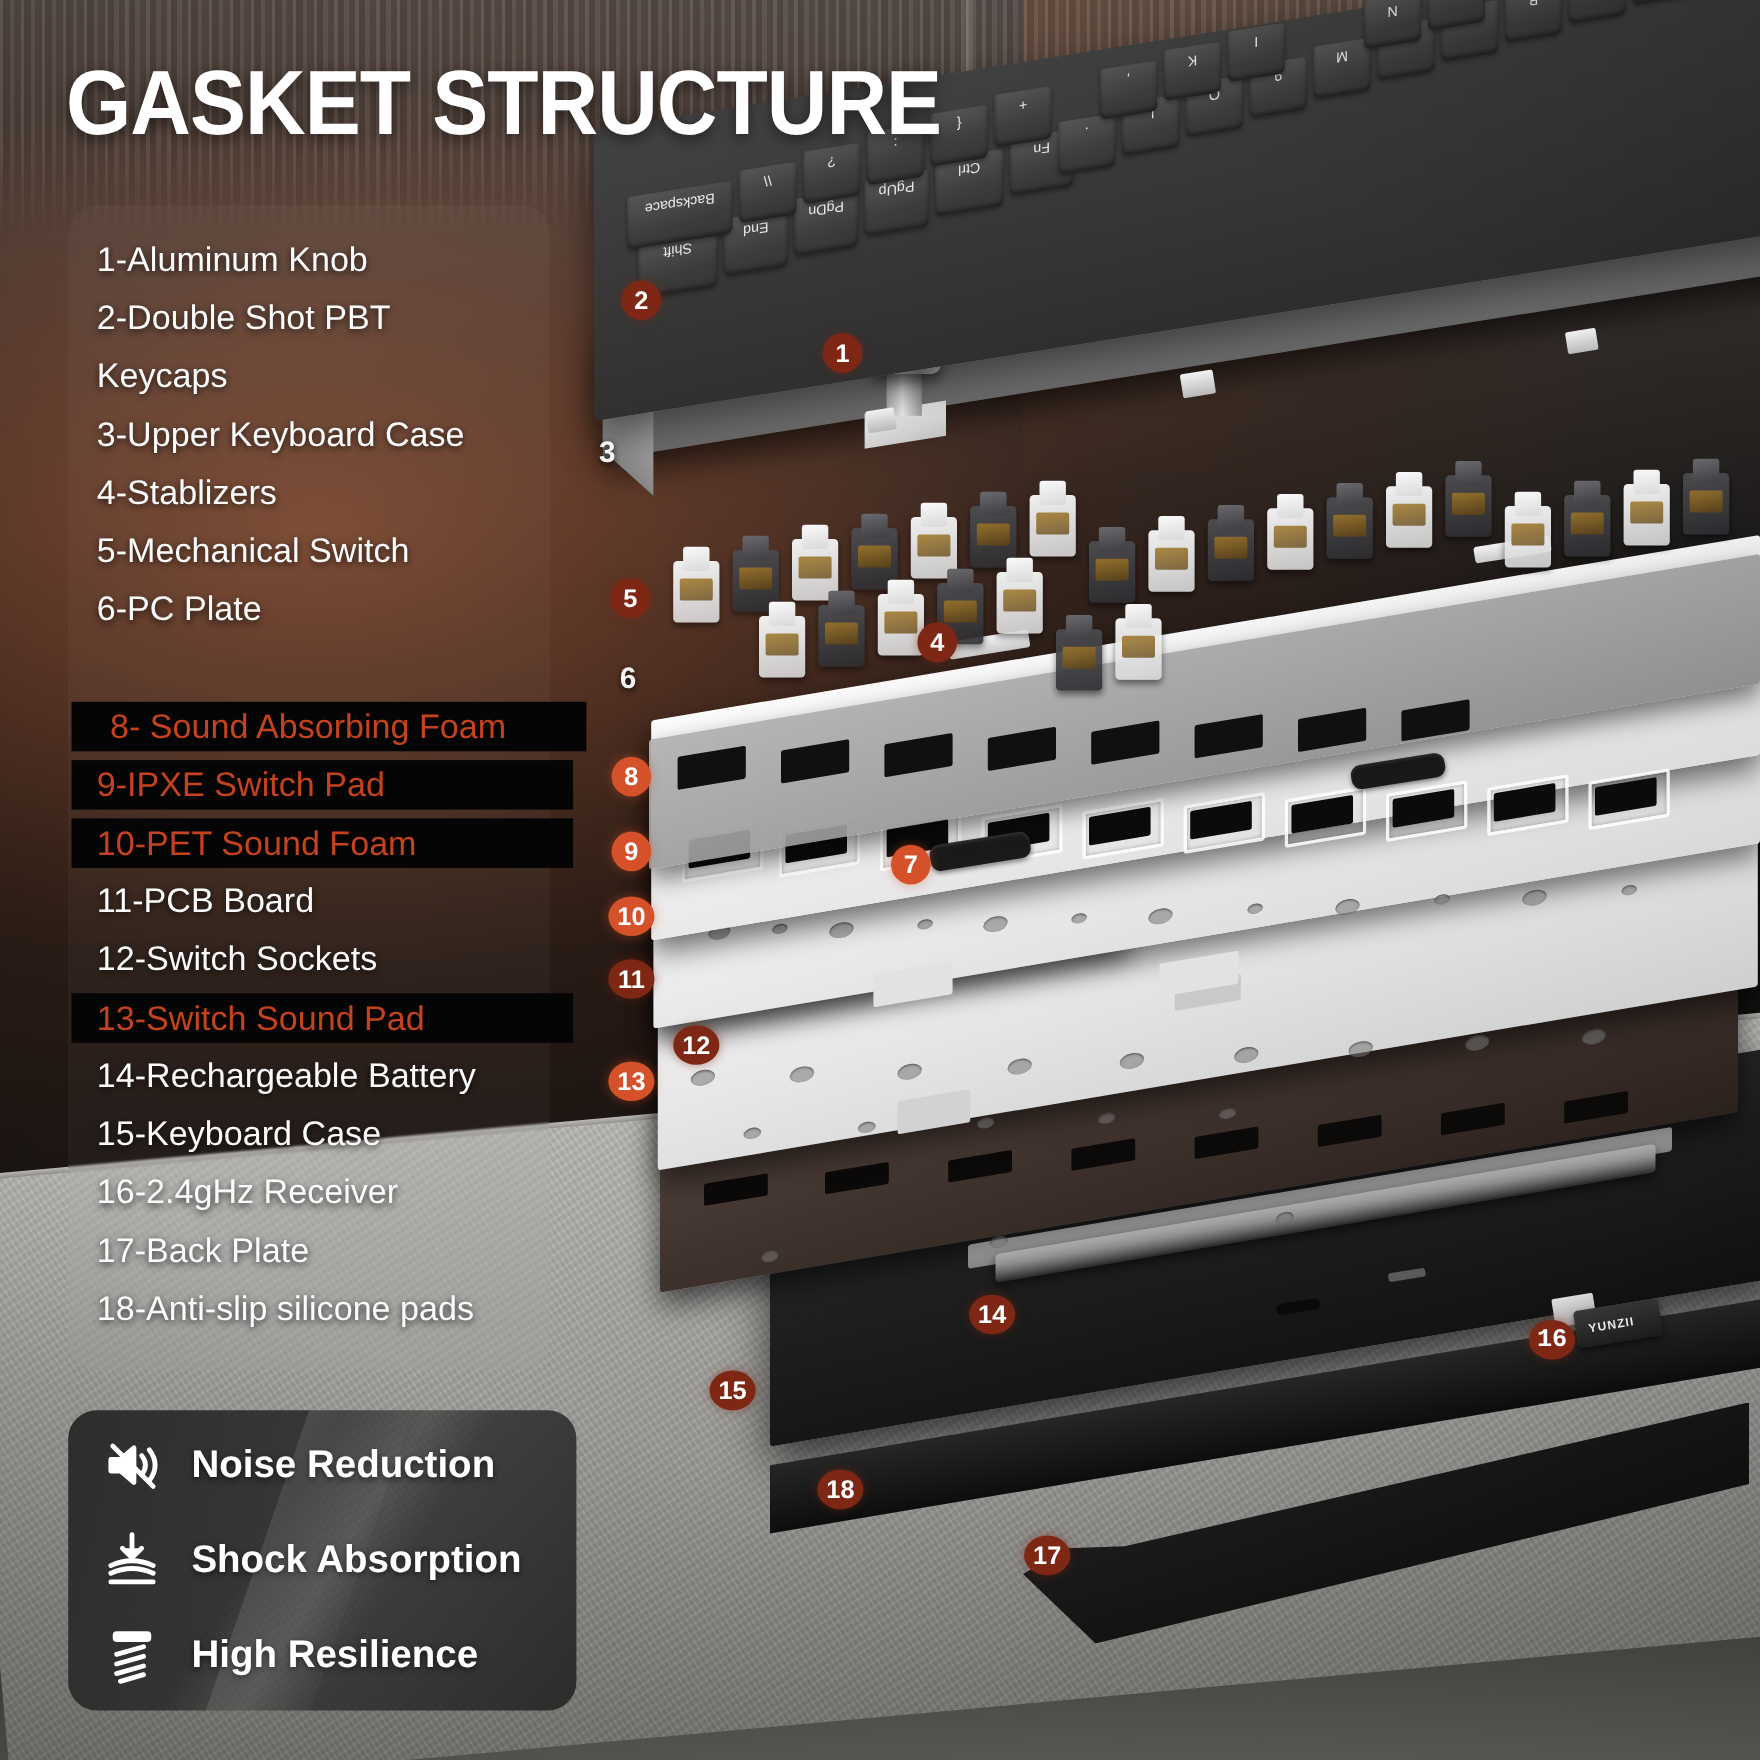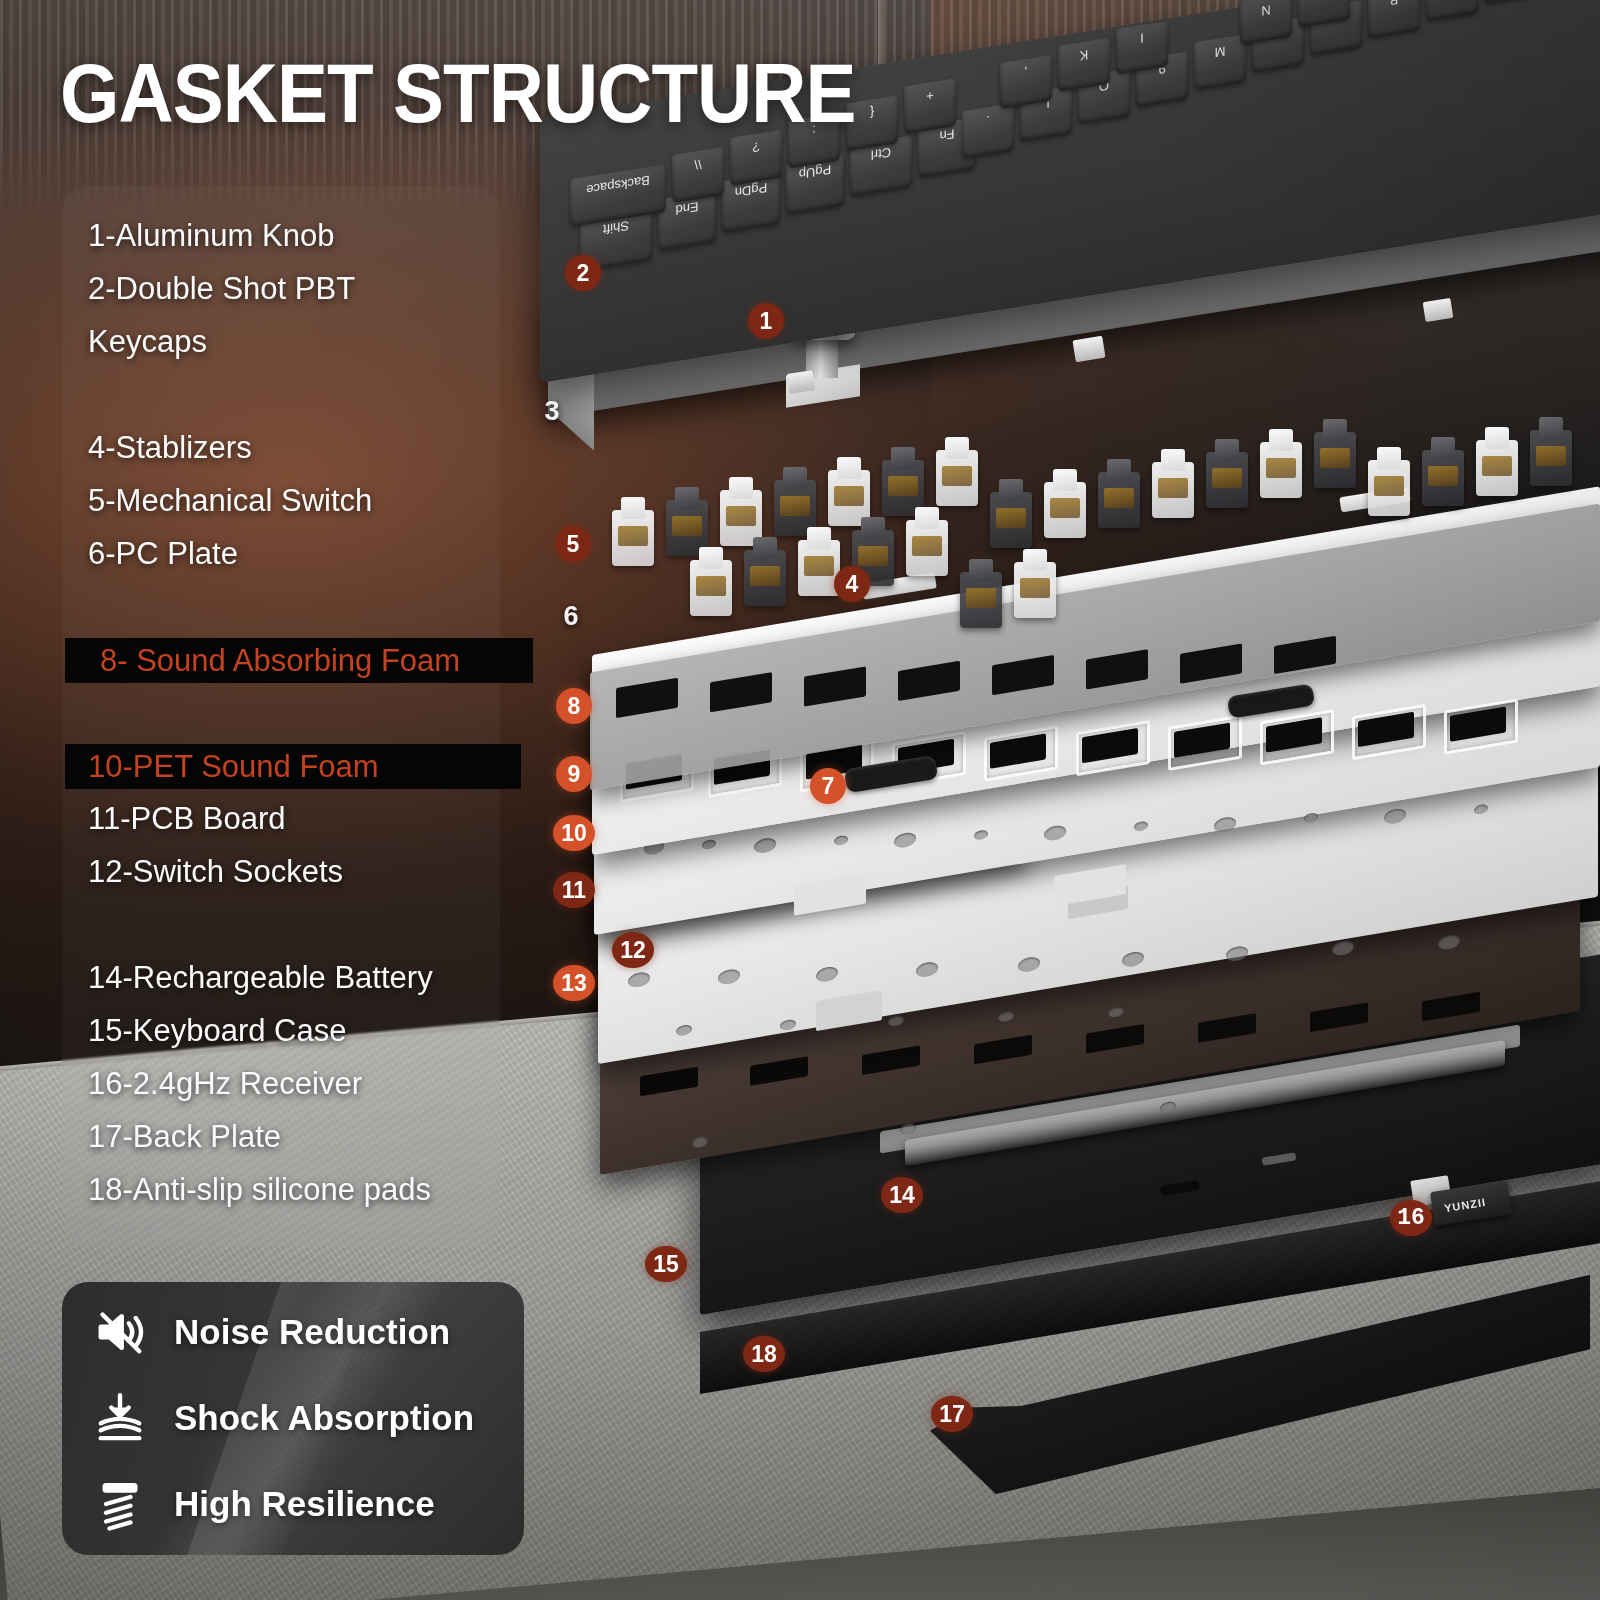--- a/index.html
+++ b/index.html
@@ -431,27 +431,30 @@
 
   <div class="bg-vignette"></div>
 
   <div class="title">GASKET STRUCTURE</div>
 
   <div class="legend"></div>
   <div class="legend-list" id="legend-list">
       <div class="li" style="top: 28px;">1-Aluminum Knob</div>
       <div class="li" style="top: 81px;">2-Double Shot PBT</div>
       <div class="li" style="top: 134px;">Keycaps</div>
+      <div class="li" style="top: 187px;">3-Upper Keyboard Case</div>
       <div class="li" style="top: 240px;">4-Stablizers</div>
       <div class="li" style="top: 293px;">5-Mechanical Switch</div>
       <div class="li" style="top: 346px;">6-PC Plate</div>
       <div class="li hl" style="top: 452px; padding-left: 35px;">8- Sound Absorbing Foam</div>
+      <div class="li hl" style="top: 505px;">9-IPXE Switch Pad</div>
       <div class="li hl" style="top: 558px;">10-PET Sound Foam</div>
       <div class="li" style="top: 611px;">11-PCB Board</div>
       <div class="li" style="top: 664px;">12-Switch Sockets</div>
+      <div class="li hl" style="top: 717px;">13-Switch Sound Pad</div>
       <div class="li" style="top: 770px;">14-Rechargeable Battery</div>
       <div class="li" style="top: 823px;">15-Keyboard Case</div>
       <div class="li" style="top: 876px;">16-2.4gHz Receiver</div>
       <div class="li" style="top: 929px;">17-Back Plate</div>
       <div class="li" style="top: 982px;">18-Anti-slip silicone pads</div>
     </div>
 
   <div id="callouts">
       <div class="badge b-dark" style="left: 748px; top: 303px;">1</div>
       <div class="badge b-dark" style="left: 565px; top: 255px;">2</div>

